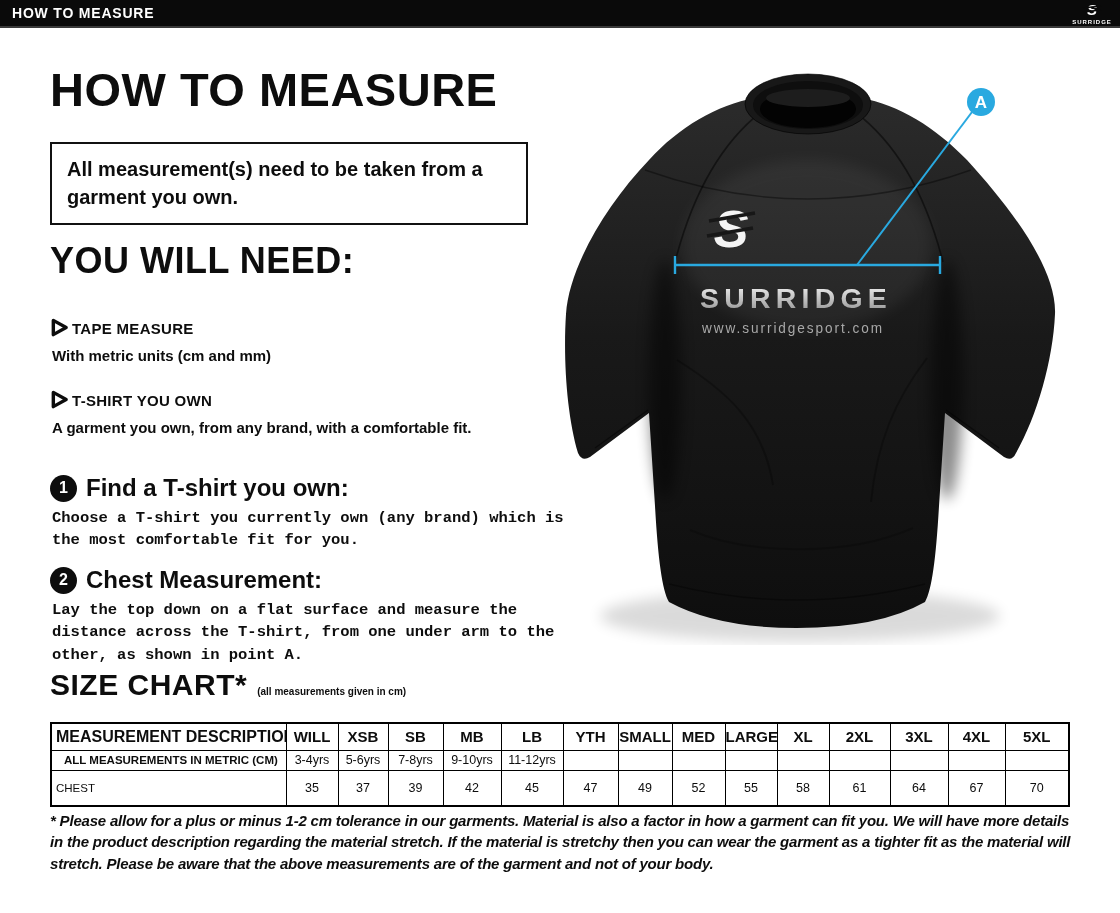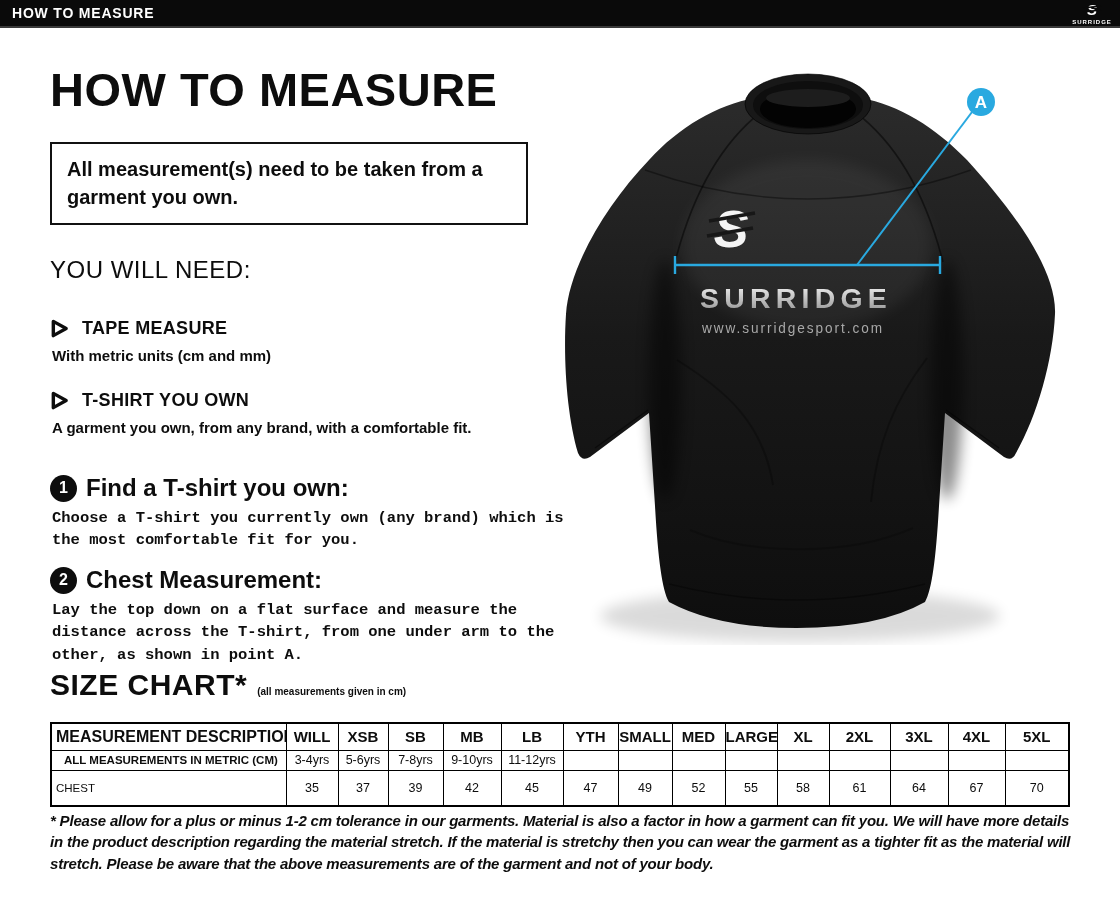--- a/index.html
+++ b/index.html
@@ -10,24 +10,24 @@
   
   .topbar { position:absolute; left:0; top:0; width:1120px; height:28px; background:#0a0a0a;
             border-bottom:2px solid #3a3a3a; display:flex; align-items:center; }
   .topbar-title { color:#fff; font-weight:bold; font-size:14px; letter-spacing:0.8px; margin-left:12px; }
   .topbar-logo { position:absolute; right:6px; top:0; height:28px; display:flex; align-items:center; }
 
   
   .h1 { position:absolute; left:50px; top:62px; font-size:47px; font-weight:900; letter-spacing:0.5px; color:#0d0d0d; }
   .notice { position:absolute; left:50px; top:142px; width:478px; border:2px solid #111;
             padding:11px 15px; font-size:20px; font-weight:bold; line-height:1.42; }
-  .ywn-title { position:absolute; left:50px; top:256px; font-size:24px; font-weight:400; letter-spacing:0.5px; }
-
-  .need-item-title { position:absolute; left:50px; display:flex; align-items:center; gap:13px;
-                     font-size:18px; font-weight:900; letter-spacing:0.3px; }
+  .ywn-title { position:absolute; left:50px; top:240px; font-size:36px; font-weight:700; letter-spacing:0.5px; }
+
+  .need-item-title { position:absolute; left:50px; display:flex; align-items:flex-end; gap:3px;
+                     font-size:15px; font-weight:900; letter-spacing:0.3px; }
   .need-item-desc  { position:absolute; left:52px; font-size:15px; font-weight:bold; }
   .tri { width:19px; height:19px; flex:0 0 auto; }
 
   .step-title { position:absolute; left:50px; display:flex; align-items:center; gap:9px;
                 font-size:24px; font-weight:900; }
   .step-badge { width:27px; height:27px; border-radius:50%; background:#0d0d0d; color:#fff;
                 display:flex; align-items:center; justify-content:center; font-size:16px; font-weight:bold; flex:0 0 auto; }
   .step-desc { position:absolute; left:52px; width:525px; font-size:15.5px; font-weight:bold; line-height:1.45;font-family:Liberation Mono, monospace; }
 
   .sc-heading { position:absolute; left:50px; top:668px; display:flex; align-items:baseline; gap:10px; }

